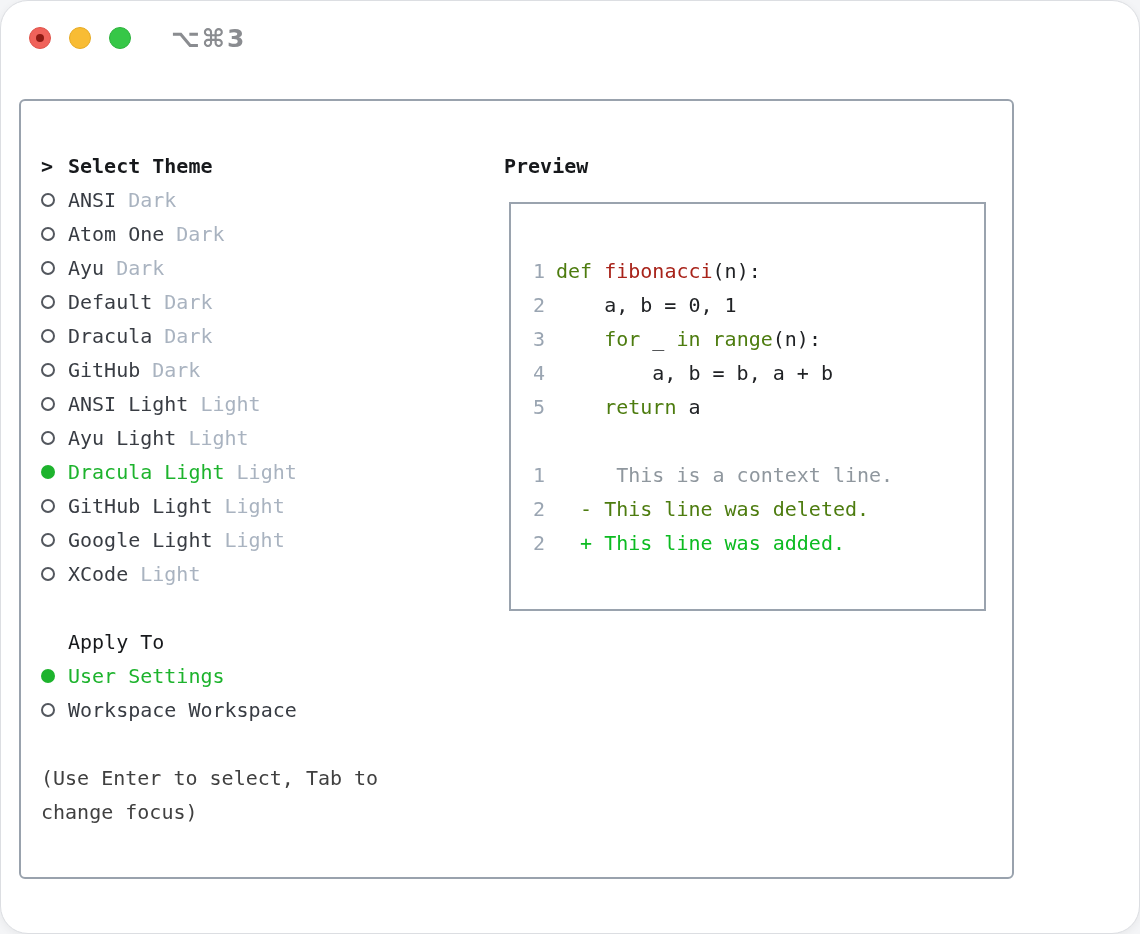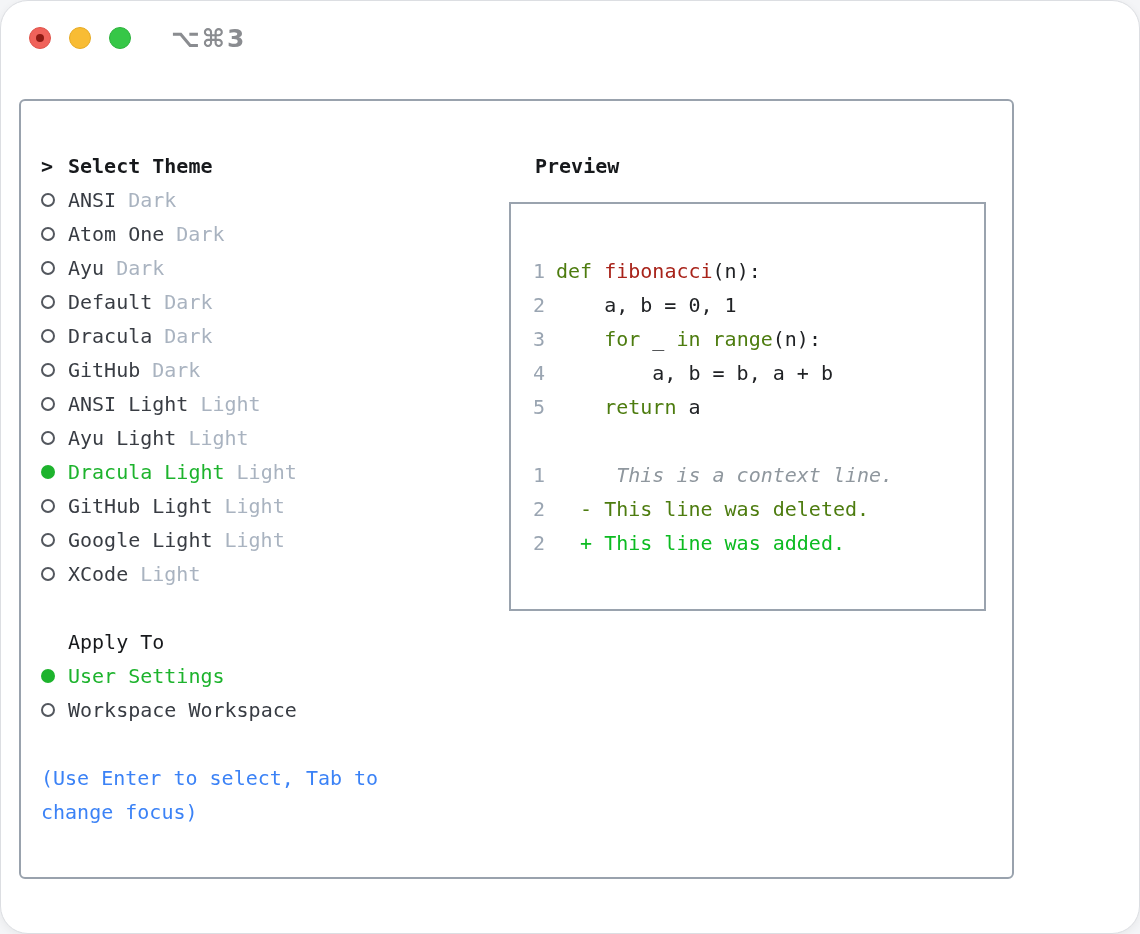--- a/index.html
+++ b/index.html
@@ -70,48 +70,47 @@
     border: 2px solid #53575e;
     margin: 0 13px 0 0; flex: none;
   }
   .bullet.selected { border: none; background: #1db32d; width: 14px; height: 14px; }
   .item-name { color: #383c43; }
   .item-name.selected-text { color: #1db32d; }
   .item-variant { color: #a9b3c0; margin-left: 12px; }
   .spacer { height: 34px; }
   .help {
     width: 400px;
-    color: #3b82f6;
+    color: #404040;
     font-size: 20px; line-height: 34px;
     white-space: normal;
   }
   
   .preview-title-row {
     position: absolute; left: 483px; top: 48px;
     height: 34px; display: flex; align-items: center;
     font-size: 20px;
-    margin-left: 31px;
   }
   .preview-box {
     position: absolute; left: 488px; top: 101px;
     width: 477px; height: 409px;
     border: 2px solid #9aa3ae;
     background: #fff;
   }
   .code {
     position: absolute; left: 20px; top: 50px;
     font-size: 20px; line-height: 34px;
   }
   .pline { height: 34px; display: flex; align-items: center; }
   .ln { width: 14px; flex: none; text-align: right; color: #9aa5b2; }
   .ptext { margin-left: 11px; white-space: pre; }
   .tok-plain    { color: #202225; }
   .tok-keyword  { color: #4d7c0f; }
   .tok-function { color: #a8231a; text-align: right; }
-  .tok-context  { color: #8f979e; font-style: italic; }
+  .tok-context  { color: #8f979e; }
   .tok-deleted  { color: #4d7c0f; }
   .tok-added    { color: #0cbb21; }
 </style>
 </head>
 <body>
 
 <div class="window">
 
   <div class="titlebar">
     <div class="light red"></div>

